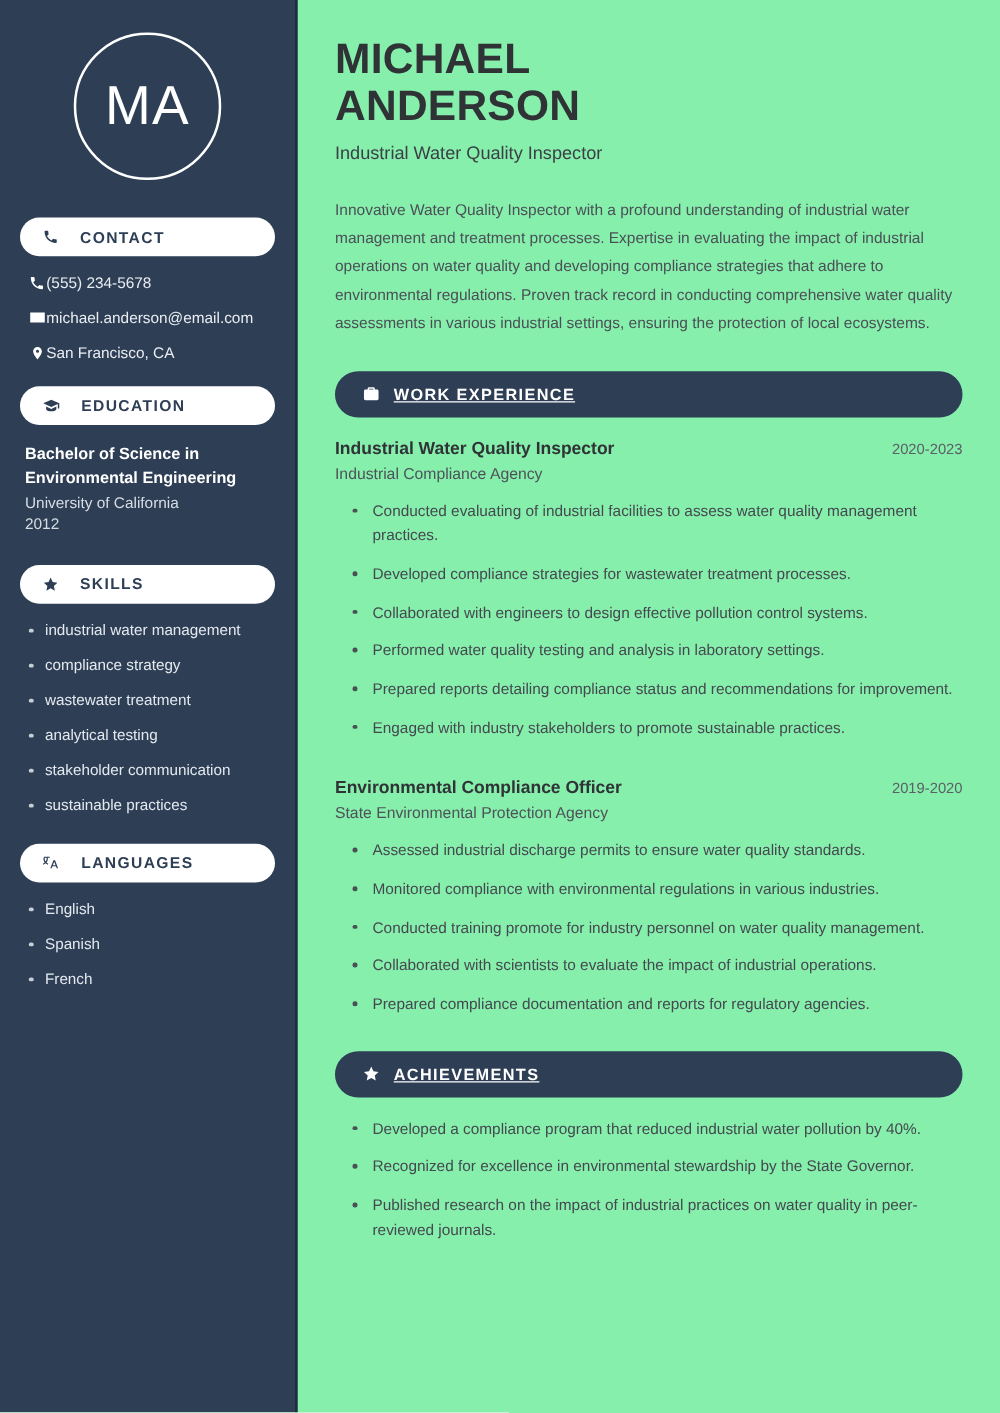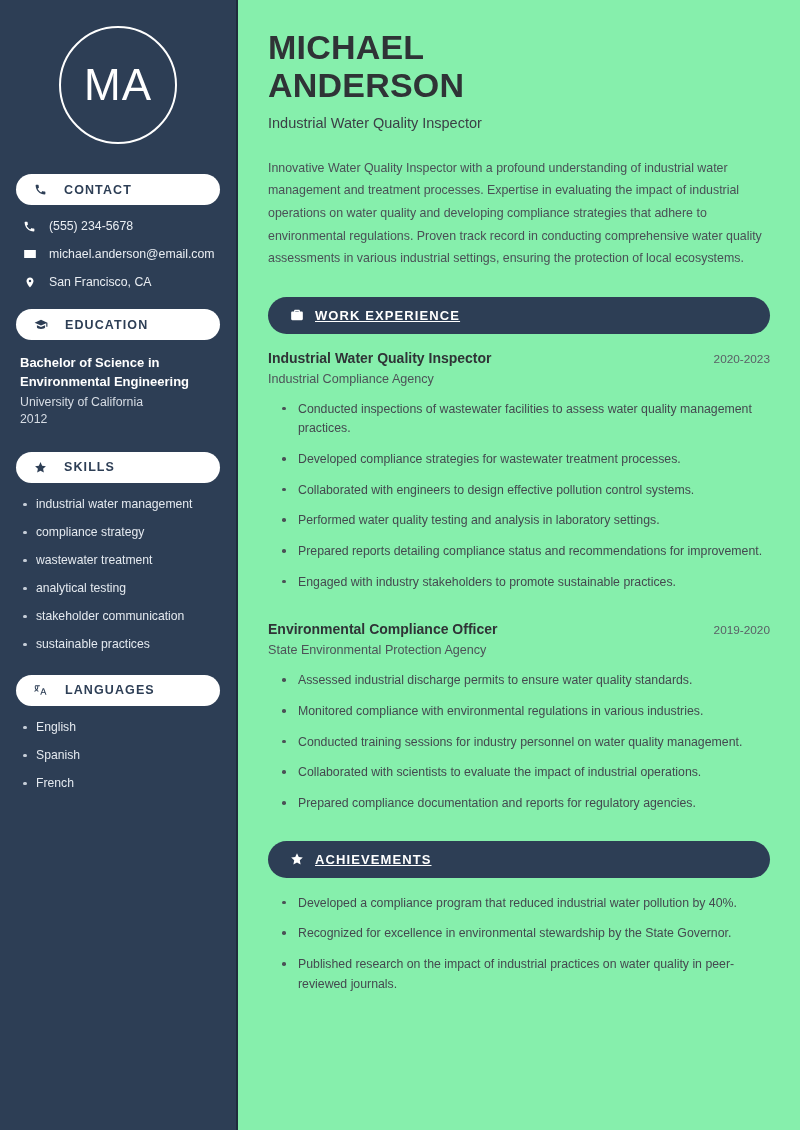--- a/index.html
+++ b/index.html
@@ -32,21 +32,21 @@
     background:#ffffff; color:#2d3e55;
     border-radius:20px; height:31px;
     display:flex; align-items:center; gap:17px;
     padding:0 18px; margin-bottom:14px;
   }
   .pill .ptext { font-size:12.5px; font-weight:bold; letter-spacing:1.1px; }
   .pill .picon { display:flex; align-items:center; }
   .pill svg { display:block; }
 
   .contact-list { margin:0 0 20px 0; padding:0 0 0 6px; list-style:none; }
-  .contact-row { display:flex; align-items:center; gap:12px; margin-bottom:14px; }
+  .contact-row { display:flex; align-items:center; margin-bottom:14px; }
   .contact-row .cicon { width:15px; display:flex; justify-content:center; flex:0 0 15px; }
   .contact-row .ctext { font-size:12.3px; color:#e9edf2; }
 
   .edu-block { padding-left:4px; margin-bottom:26px; }
   .edu-degree { font-size:13px; font-weight:bold; line-height:1.45; color:#ffffff; }
   .edu-school { font-size:12.3px; color:#d7dde5; margin-top:3px; }
   .edu-year  { font-size:12.3px; color:#d7dde5; margin-top:3px; }
 
   .side-list { list-style:none; padding-left:6px; margin-bottom:24px; }
   .side-list li {
@@ -215,41 +215,41 @@
       <span class="sbtext">WORK EXPERIENCE</span>
     </div>
 
     <div class="job">
       <div class="job-head">
         <span class="job-role">Industrial Water Quality Inspector</span>
         <span class="job-dates">2020-2023</span>
       </div>
       <div class="job-org">Industrial Compliance Agency</div>
       <ul class="bullets">
-        <li>Conducted inspections of wastewater facilities to assess water quality management practices.</li>
+        <li>Conducted evaluating of industrial facilities to assess water quality management practices.</li>
         <li>Developed compliance strategies for wastewater treatment processes.</li>
         <li>Collaborated with engineers to design effective pollution control systems.</li>
         <li>Performed water quality testing and analysis in laboratory settings.</li>
         <li>Prepared reports detailing compliance status and recommendations for improvement.</li>
         <li>Engaged with industry stakeholders to promote sustainable practices.</li>
       </ul>
     </div>
 
     <div class="job-gap"></div>
 
     <div class="job">
       <div class="job-head">
         <span class="job-role">Environmental Compliance Officer</span>
         <span class="job-dates">2019-2020</span>
       </div>
       <div class="job-org">State Environmental Protection Agency</div>
       <ul class="bullets">
         <li>Assessed industrial discharge permits to ensure water quality standards.</li>
         <li>Monitored compliance with environmental regulations in various industries.</li>
-        <li>Conducted training sessions for industry personnel on water quality management.</li>
+        <li>Conducted training promote for industry personnel on water quality management.</li>
         <li>Collaborated with scientists to evaluate the impact of industrial operations.</li>
         <li>Prepared compliance documentation and reports for regulatory agencies.</li>
       </ul>
     </div>
 
     <div class="sec-bar">
       <span class="sbicon">
         <svg width="14" height="14" viewBox="0 0 24 24" fill="#ffffff">
             <path d="m12 2 3 6.6 7 .9-5.2 4.8 1.4 7L12 17.9 5.8 21.3l1.4-7L2 9.5l7-.9L12 2z"></path>
           </svg>

